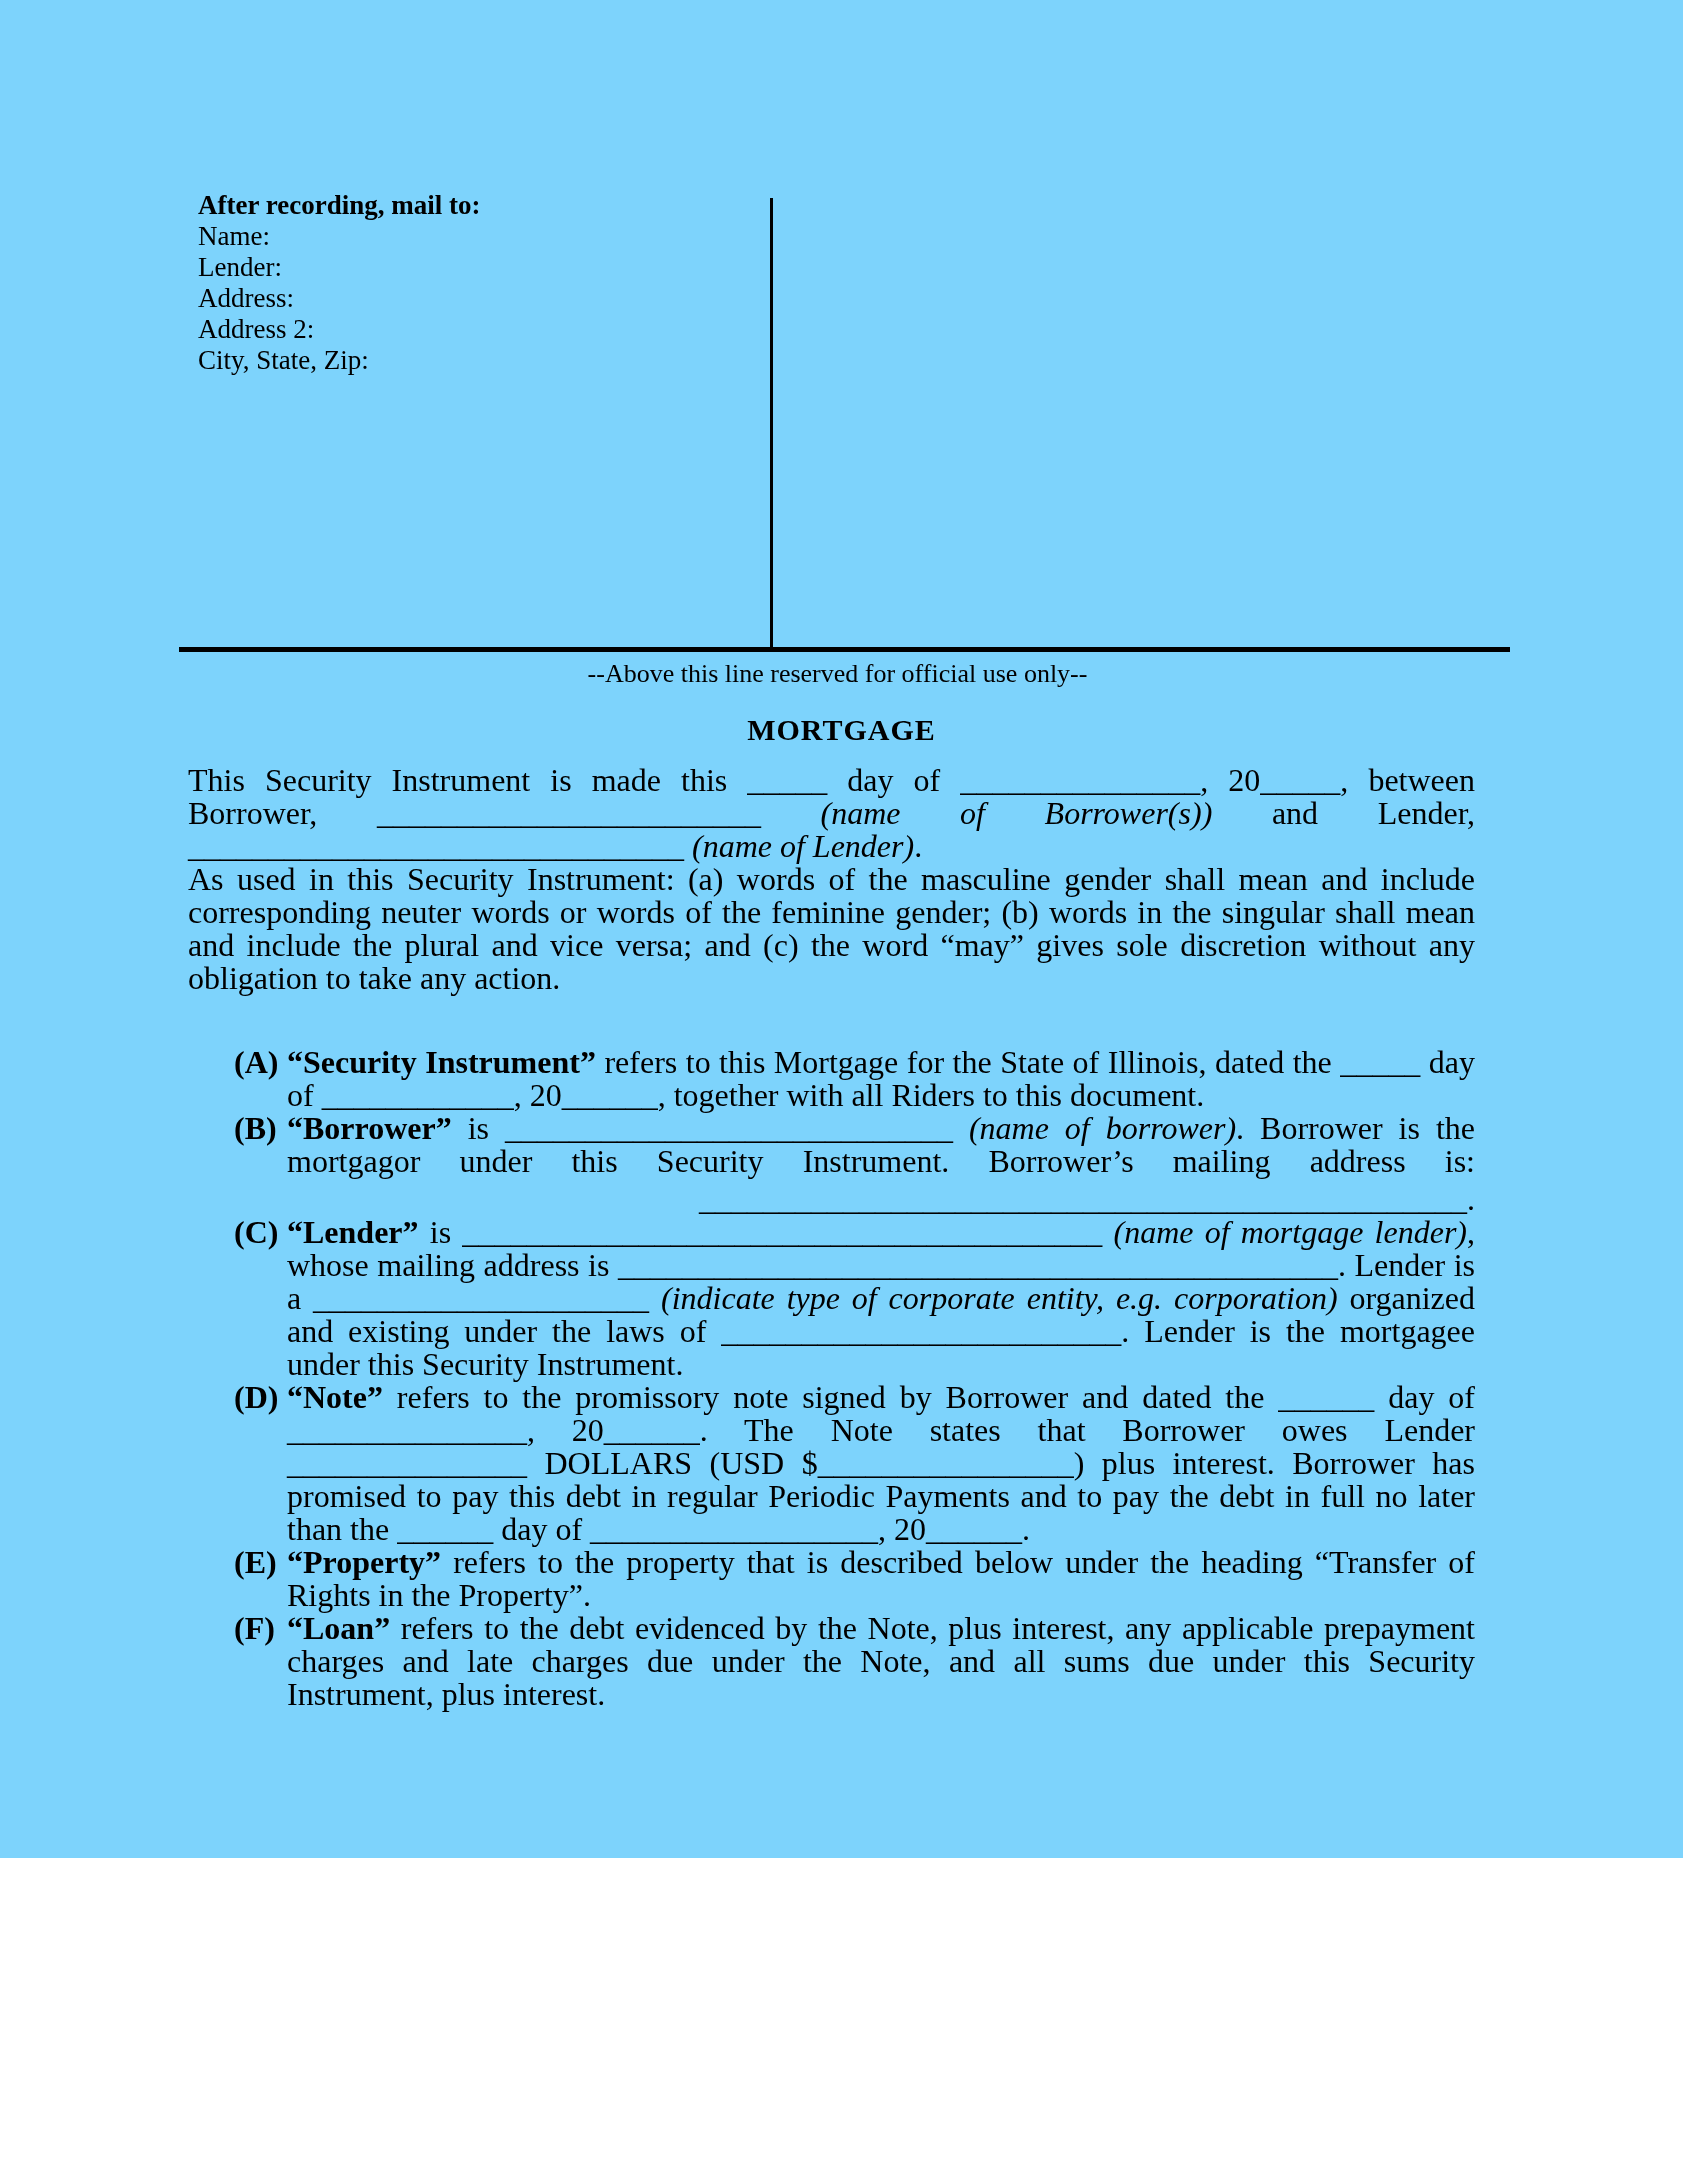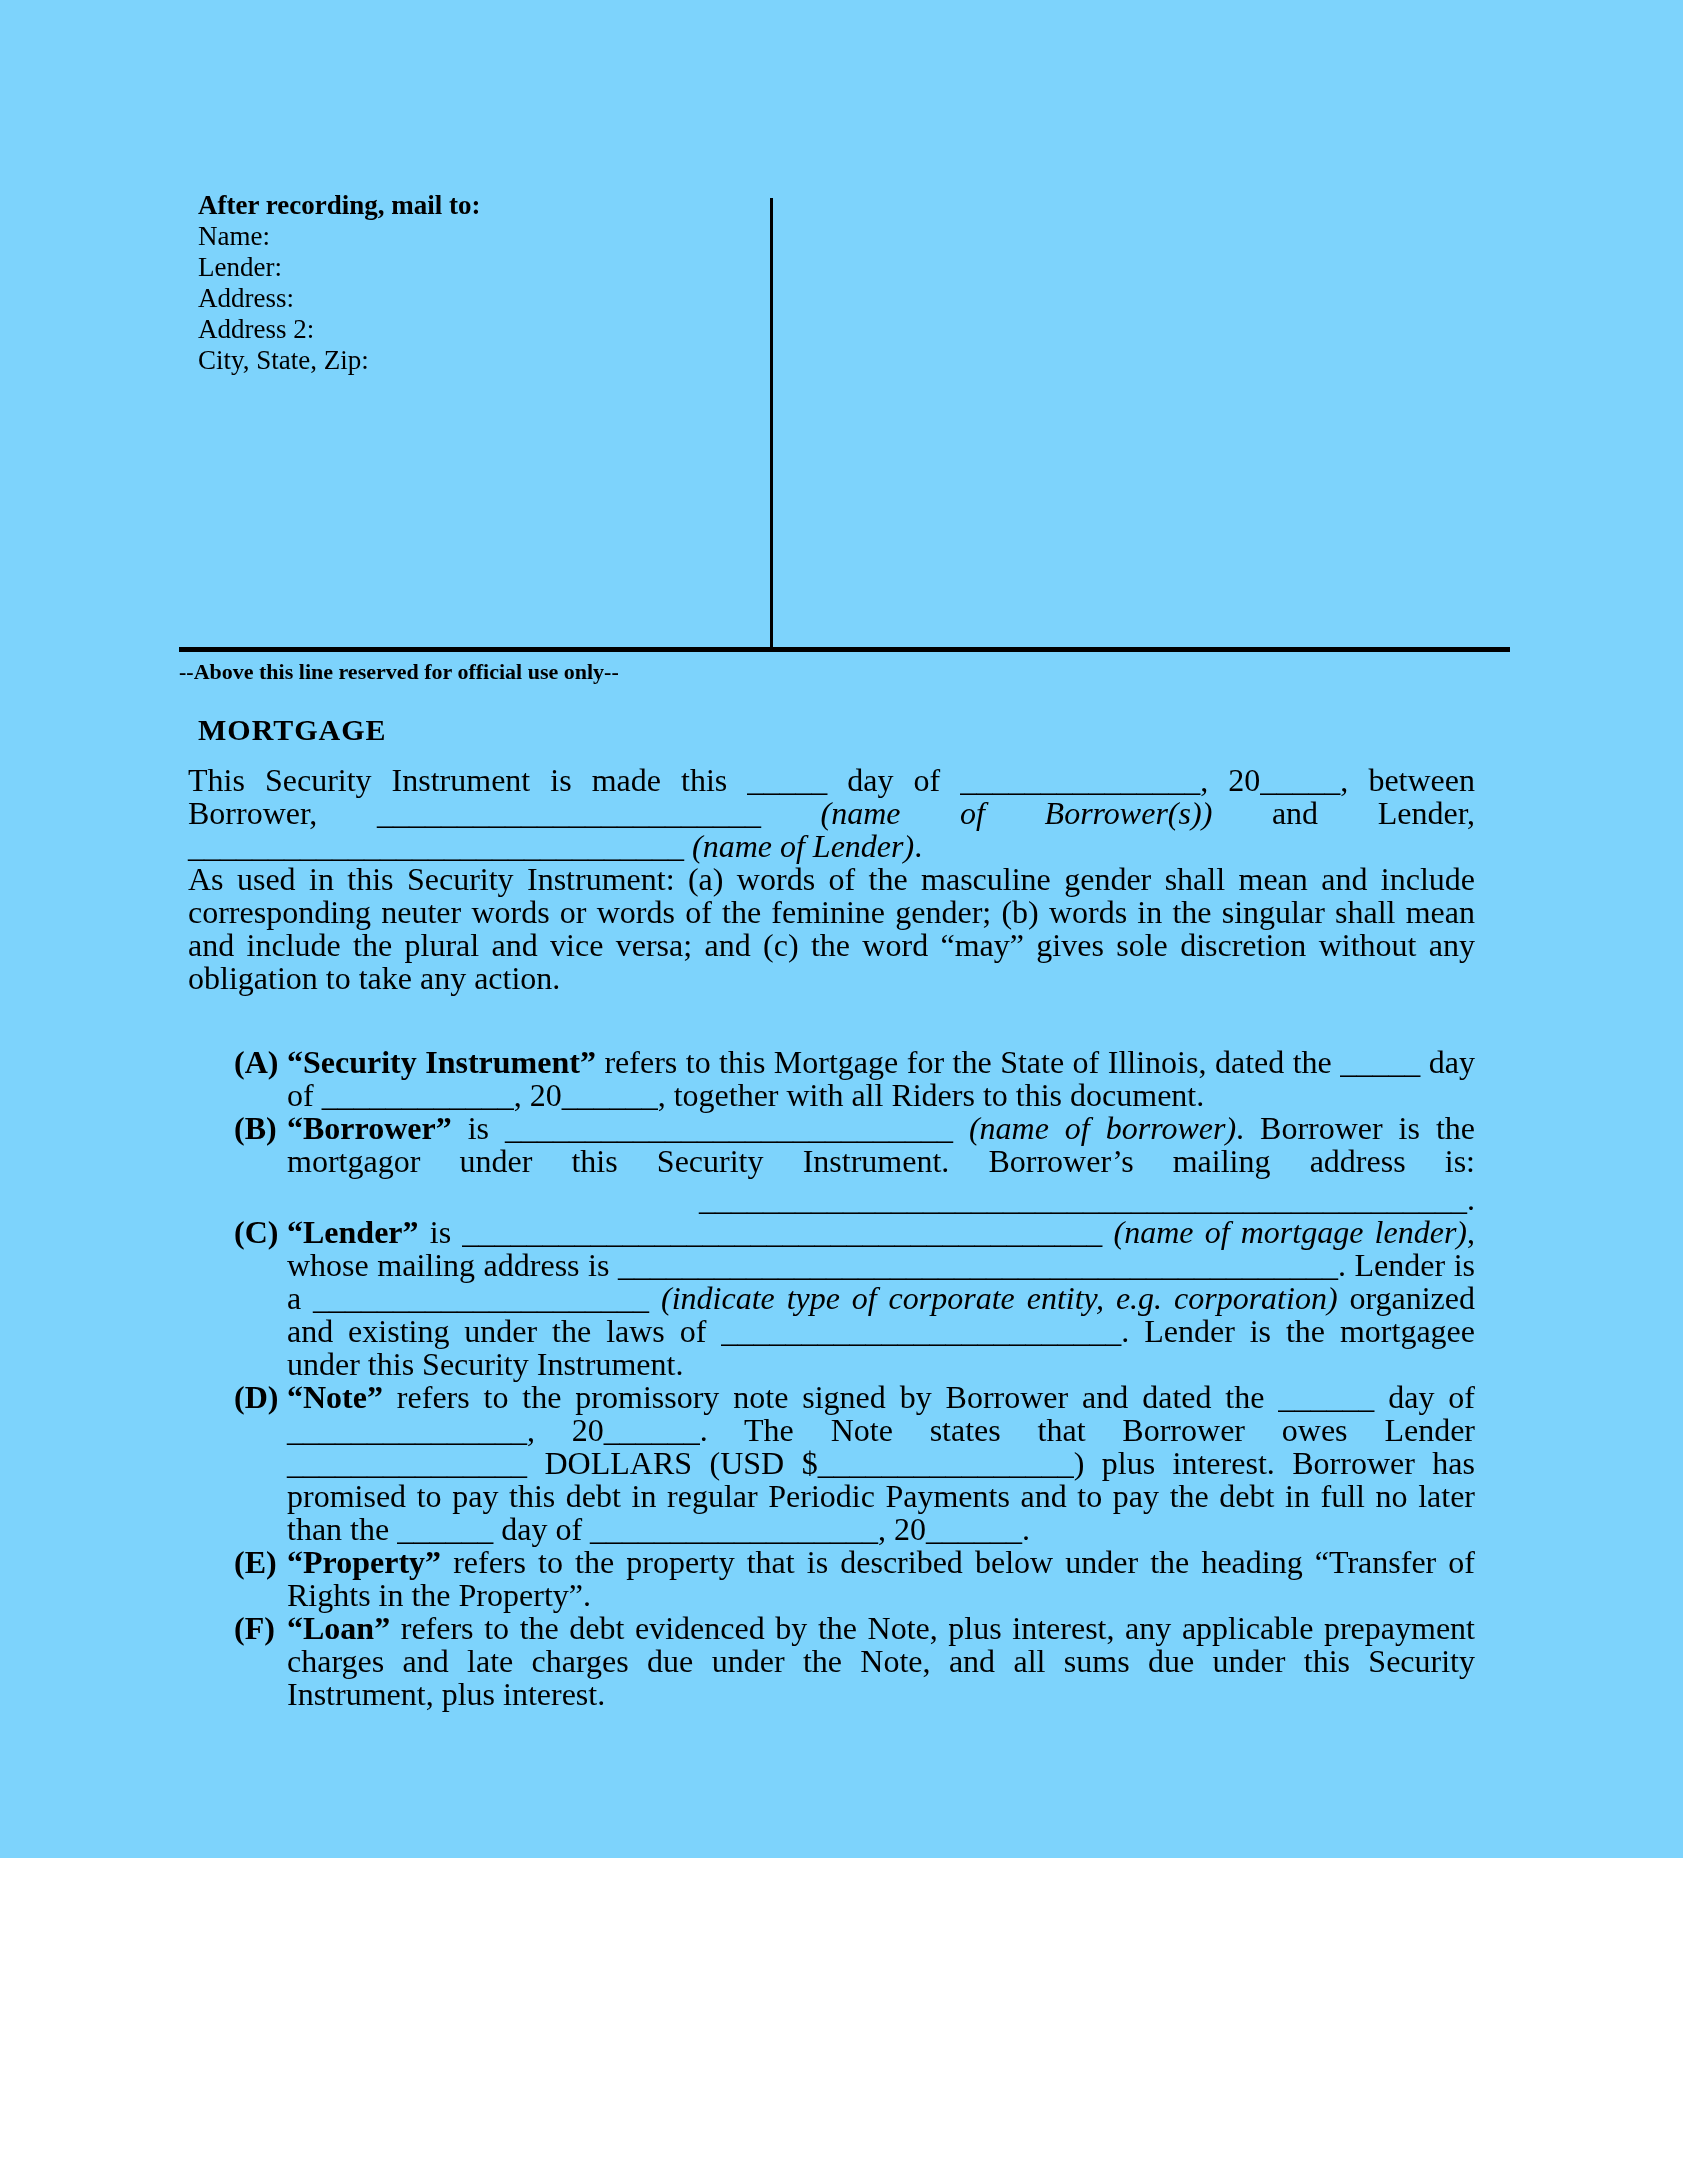--- a/index.html
+++ b/index.html
@@ -35,29 +35,30 @@
     top: 647px;
     width: 1331px;
     height: 5px;
     background: #000000;
   }
   .official-note {
     position: absolute;
     left: 179px;
     top: 659px;
     width: 1317px;
-    text-align: left;
-    font-weight: bold;
-    font-size: 22px;
+    text-align: center;
+    font-weight: normal;
+    font-size: 26px;
   }
   .doc-title {
     position: absolute;
     left: 198px;
     top: 713px;
     width: 1287px;
+    text-align: center;
     font-weight: bold;
     font-size: 30px;
     letter-spacing: 1px;
   }
   .content {
     position: absolute;
     left: 188px;
     top: 764px;
     width: 1287px;
     font-size: 32px;

